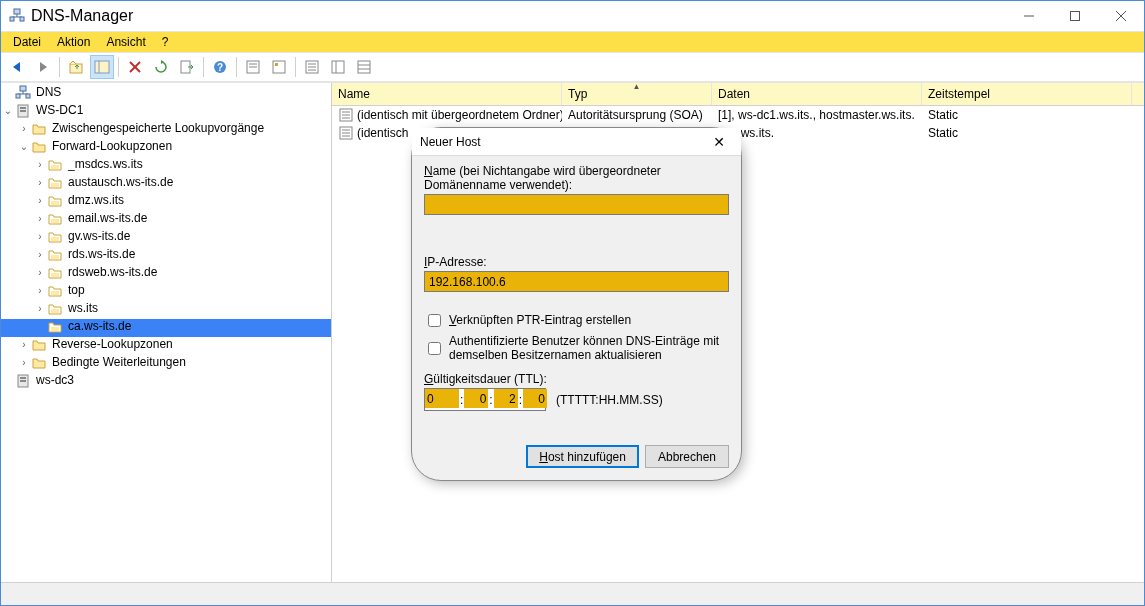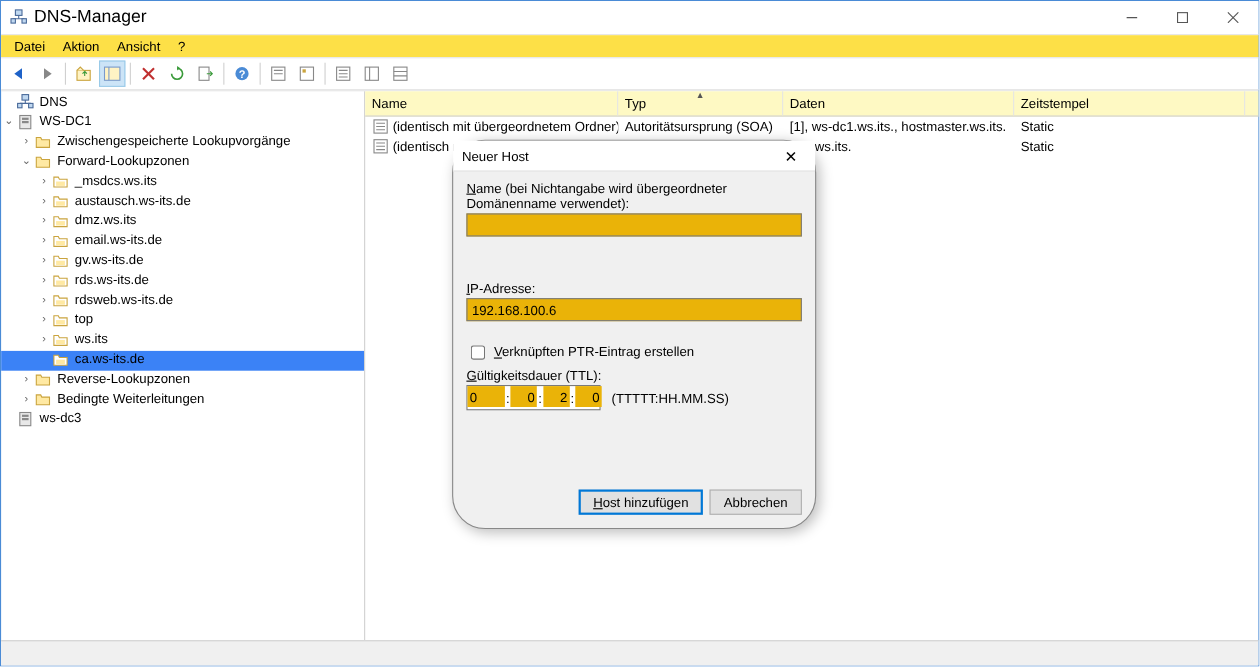--- a/index.html
+++ b/index.html
@@ -496,20 +496,24 @@
           <div class="field">
           </div>
           <div class="field">
             <label><span class="underline">I</span><span>P-Adresse:</span></label>
             <input type="text" value="192.168.100.6" style="">
           </div>
           <div class="chk">
             <input type="checkbox" style="">
             <label><span class="underline">V</span><span>erknüpften PTR-Eintrag erstellen</span></label>
           </div>
+          <div class="chk" style="margin-bottom:8px">
+            <input type="checkbox" style="">
+            <label>Authentifizierte Benutzer können DNS-Einträge mit demselben Besitzernamen aktualisieren</label>
+          </div>
           <div class="field">
             <label><span class="underline">G</span><span>ültigkeitsdauer (TTL):</span></label>
             <div class="ttlrow">
               <div class="ttlbox">
                 <input type="text" style="width: 34px; text-align: left;" value="0">
                 <span class="colon">:</span>
                 <input type="text" value="0" style="">
                 <span class="colon">:</span>
                 <input type="text" value="2" style="">
                 <span class="colon">:</span>

